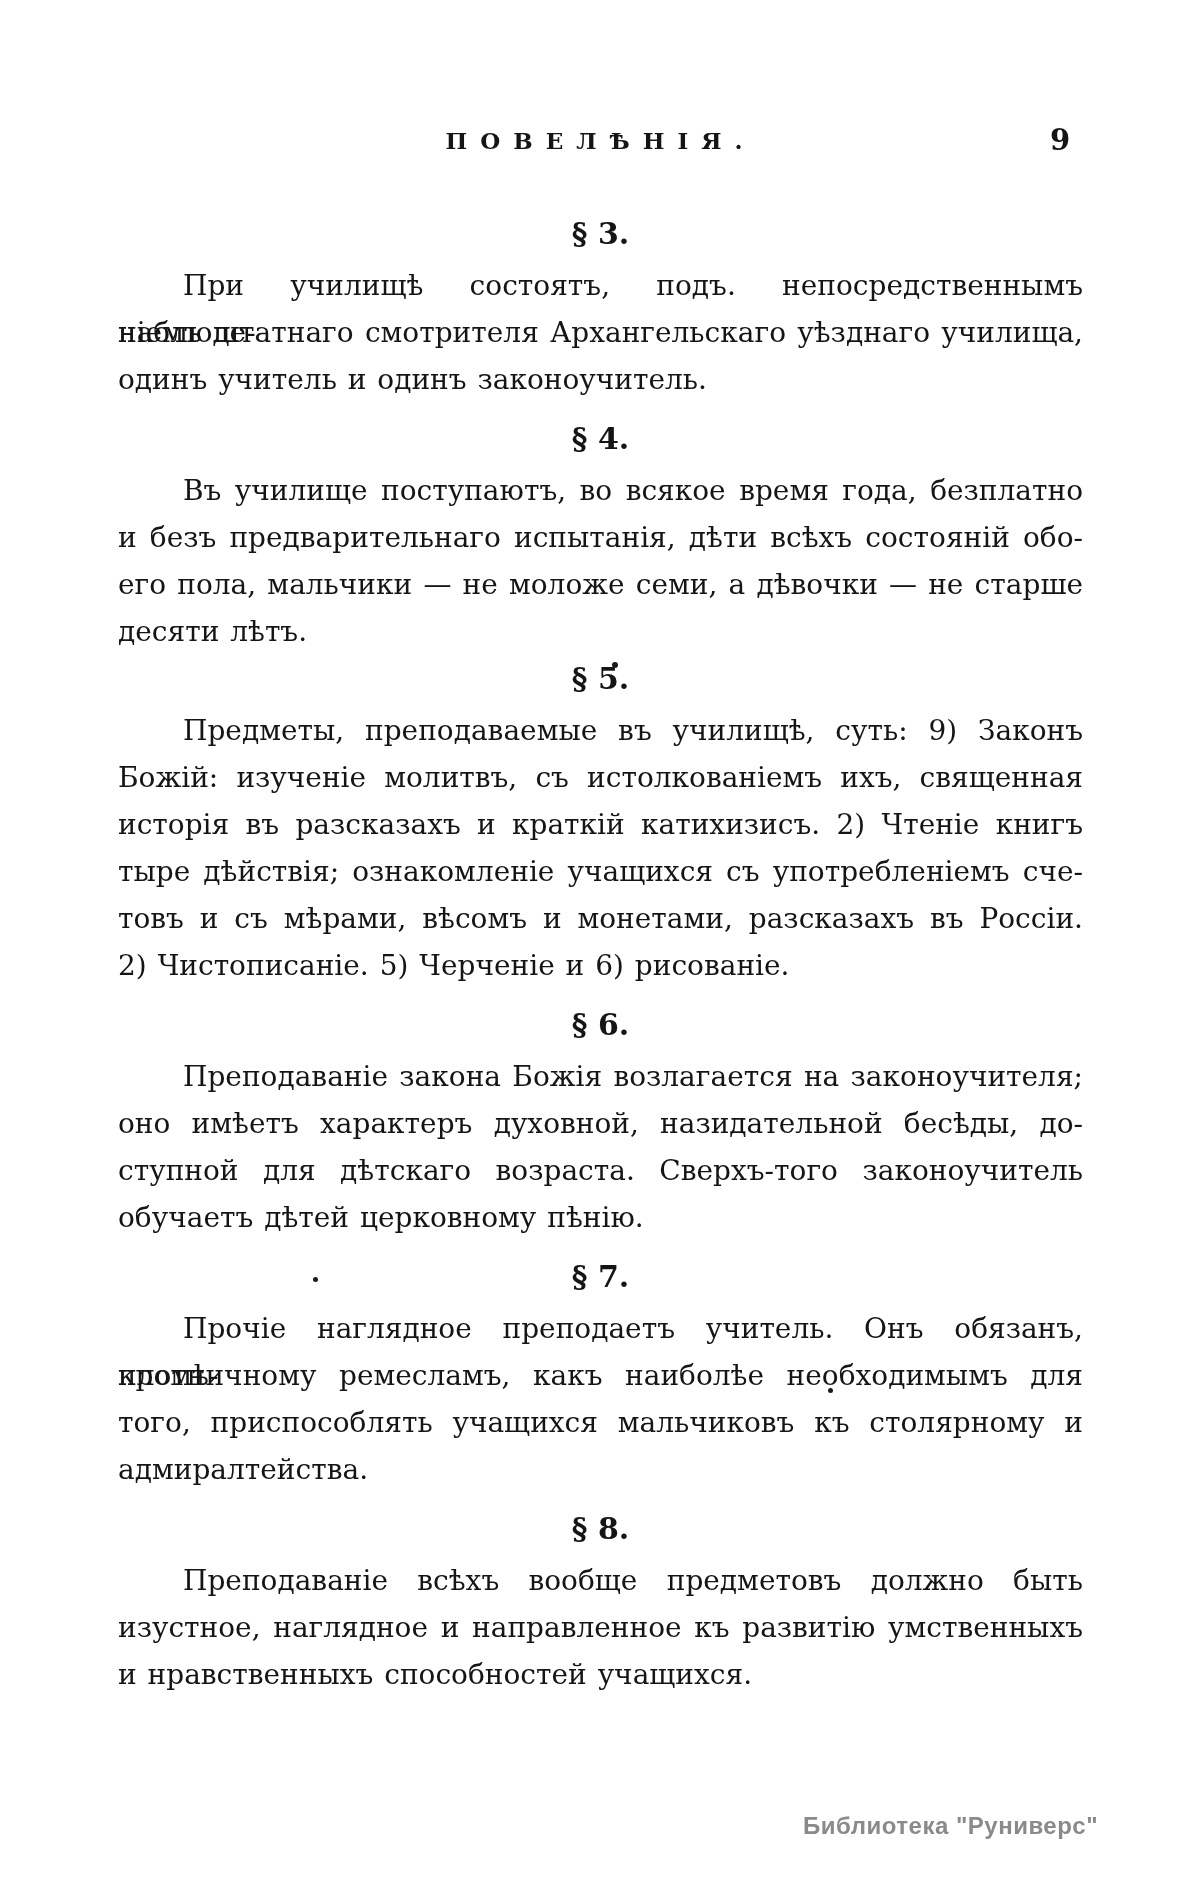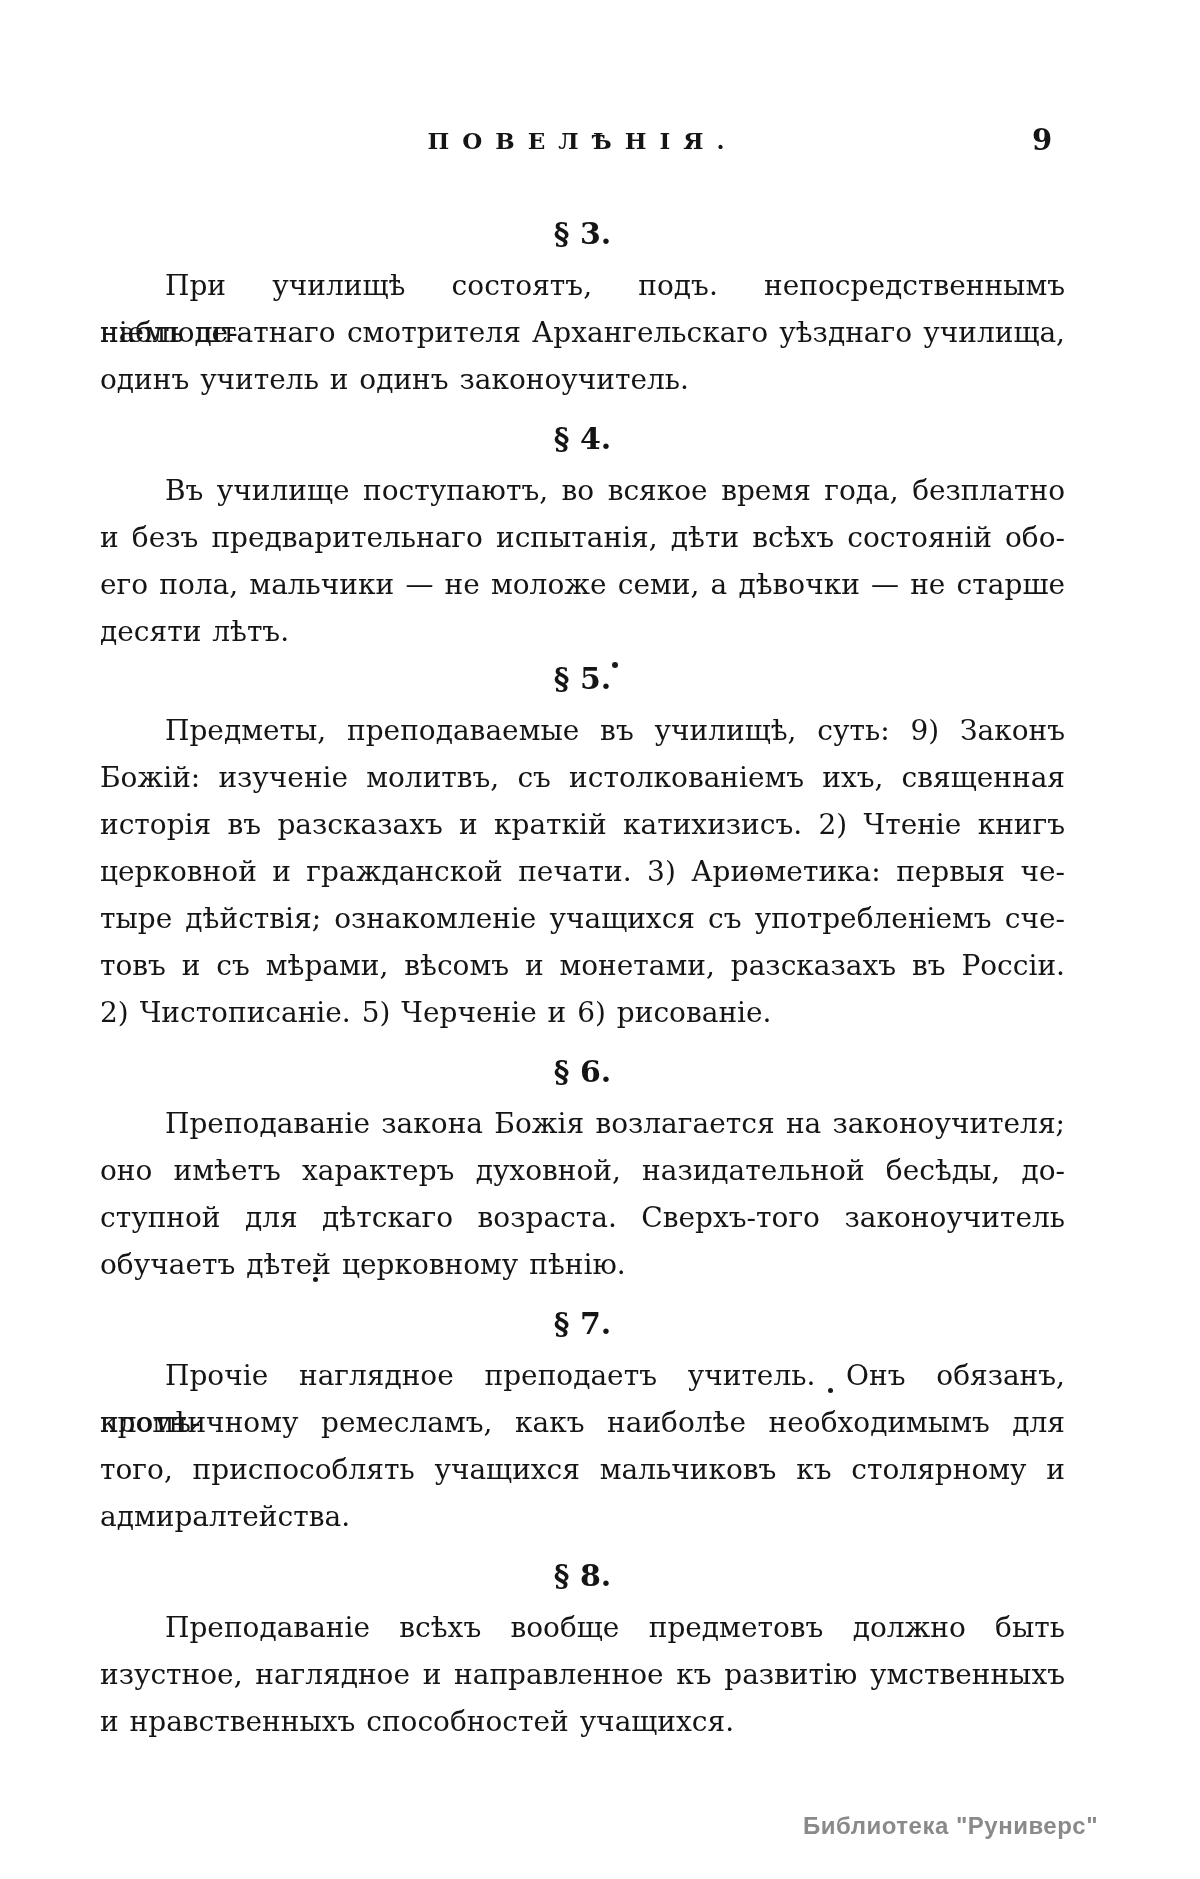--- a/index.html
+++ b/index.html
@@ -8,20 +8,21 @@
     background: #ffffff;
     font-family: "DejaVu Serif", serif;
     color: #151515;
   }
   .page {
     position: relative;
     width: 1200px; height: 1879px;
     overflow: hidden;
     box-sizing: border-box;
     padding-top: 126px;
+    padding-left: 18px;
   }
   .content {
     margin-left: 100px;
     width: 965px;
   }
   
   .running-head {
     position: relative;
     height: 30px;
   }
@@ -112,21 +113,20 @@
             <div class="line last">десяти лѣтъ.</div>
           </div>
       </section>
 
       <section class="sec sec-2">
         <h2 class="heading">§ 5.</h2>
         <div class="para">
             <div class="line first">Предметы, преподаваемые въ училищѣ, суть: 9) Законъ</div>
             <div class="line">Божій: изученіе молитвъ, съ истолкованіемъ ихъ, священная</div>
             <div class="line">исторія въ разсказахъ и краткій катихизисъ. 2) Чтеніе книгъ</div>
-            <div class="line">церковной и гражданской печати. 3) Ариѳметика: первыя че-</div>
             <div class="line">тыре дѣйствія; ознакомленіе учащихся съ употребленіемъ сче-</div>
             <div class="line">товъ и съ мѣрами, вѣсомъ и монетами, разсказахъ въ Россіи.</div>
             <div class="line last">2) Чистописаніе. 5) Черченіе и 6) рисованіе.</div>
           </div>
       </section>
 
       <section class="sec sec-3">
         <h2 class="heading">§ 6.</h2>
         <div class="para">
             <div class="line first">Преподаваніе закона Божія возлагается на законоучителя;</div>

